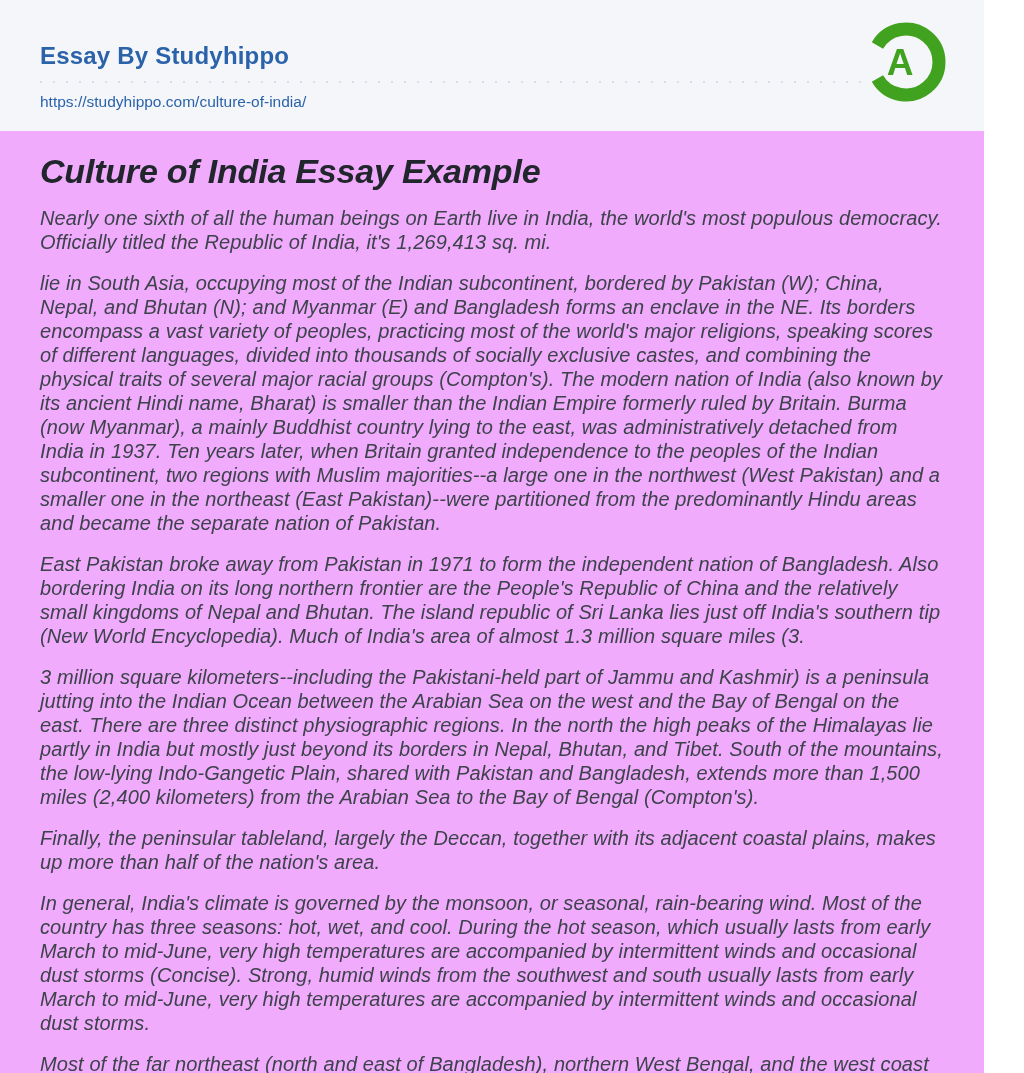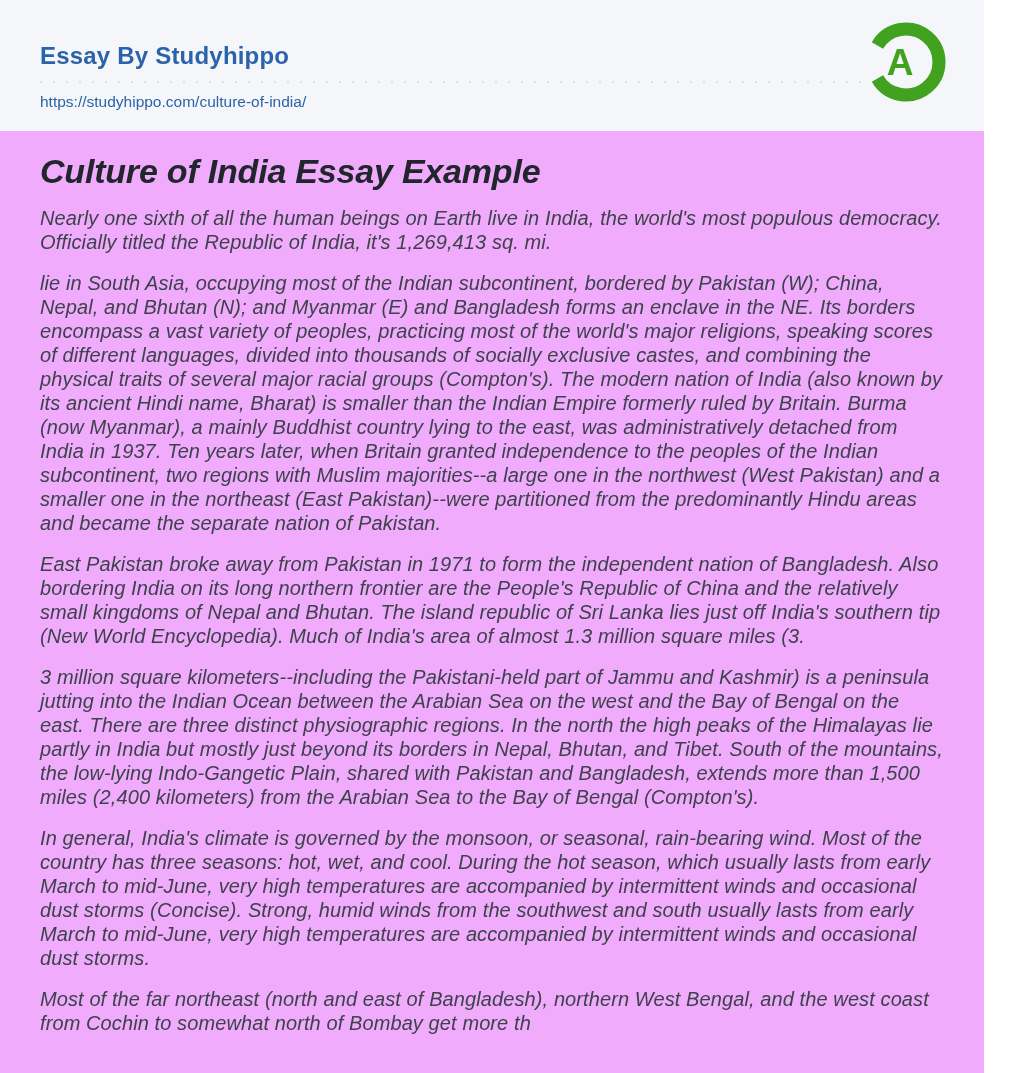--- a/index.html
+++ b/index.html
@@ -93,18 +93,19 @@
     </div>
   </header>
 
   <main class="article">
     <h1 class="article-title">Culture of India Essay Example</h1>
     <div id="paragraphs">
         <p>Nearly one sixth of all the human beings on Earth live in India, the world's most populous democracy. Officially titled the Republic of India, it's 1,269,413 sq. mi.</p>
         <p>lie in South Asia, occupying most of the Indian subcontinent, bordered by Pakistan (W); China, Nepal, and Bhutan (N); and Myanmar (E) and Bangladesh forms an enclave in the NE. Its borders encompass a vast variety of peoples, practicing most of the world's major religions, speaking scores of different languages, divided into thousands of socially exclusive castes, and combining the physical traits of several major racial groups (Compton's). The modern nation of India (also known by its ancient Hindi name, Bharat) is smaller than the Indian Empire formerly ruled by Britain. Burma (now Myanmar), a mainly Buddhist country lying to the east, was administratively detached from India in 1937. Ten years later, when Britain granted independence to the peoples of the Indian subcontinent, two regions with Muslim majorities--a large one in the northwest (West Pakistan) and a smaller one in the northeast (East Pakistan)--were partitioned from the predominantly Hindu areas and became the separate nation of Pakistan.</p>
         <p>East Pakistan broke away from Pakistan in 1971 to form the independent nation of Bangladesh. Also bordering India on its long northern frontier are the People's Republic of China and the relatively small kingdoms of Nepal and Bhutan. The island republic of Sri Lanka lies just off India's southern tip (New World Encyclopedia). Much of India's area of almost 1.3 million square miles (3.</p>
         <p>3 million square kilometers--including the Pakistani-held part of Jammu and Kashmir) is a peninsula jutting into the Indian Ocean between the Arabian Sea on the west and the Bay of Bengal on the east. There are three distinct physiographic regions. In the north the high peaks of the Himalayas lie partly in India but mostly just beyond its borders in Nepal, Bhutan, and Tibet. South of the mountains, the low-lying Indo-Gangetic Plain, shared with Pakistan and Bangladesh, extends more than 1,500 miles (2,400 kilometers) from the Arabian Sea to the Bay of Bengal (Compton's).</p>
+        <p>Finally, the peninsular tableland, largely the Deccan, together with its adjacent coastal plains, makes up more than half of the nation's area.</p>
         <p>In general, India's climate is governed by the monsoon, or seasonal, rain-bearing wind. Most of the country has three seasons: hot, wet, and cool. During the hot season, which usually lasts from early March to mid-June, very high temperatures are accompanied by intermittent winds and occasional dust storms (Concise). Strong, humid winds from the southwest and south usually lasts from early March to mid-June, very high temperatures are accompanied by intermittent winds and occasional dust storms.</p>
         <p>Most of the far northeast (north and east of Bangladesh), northern West Bengal, and the west coast from Cochin to somewhat north of Bombay get more th</p>
       </div>
   </main>
 
 </div>
 
 </body></html>

